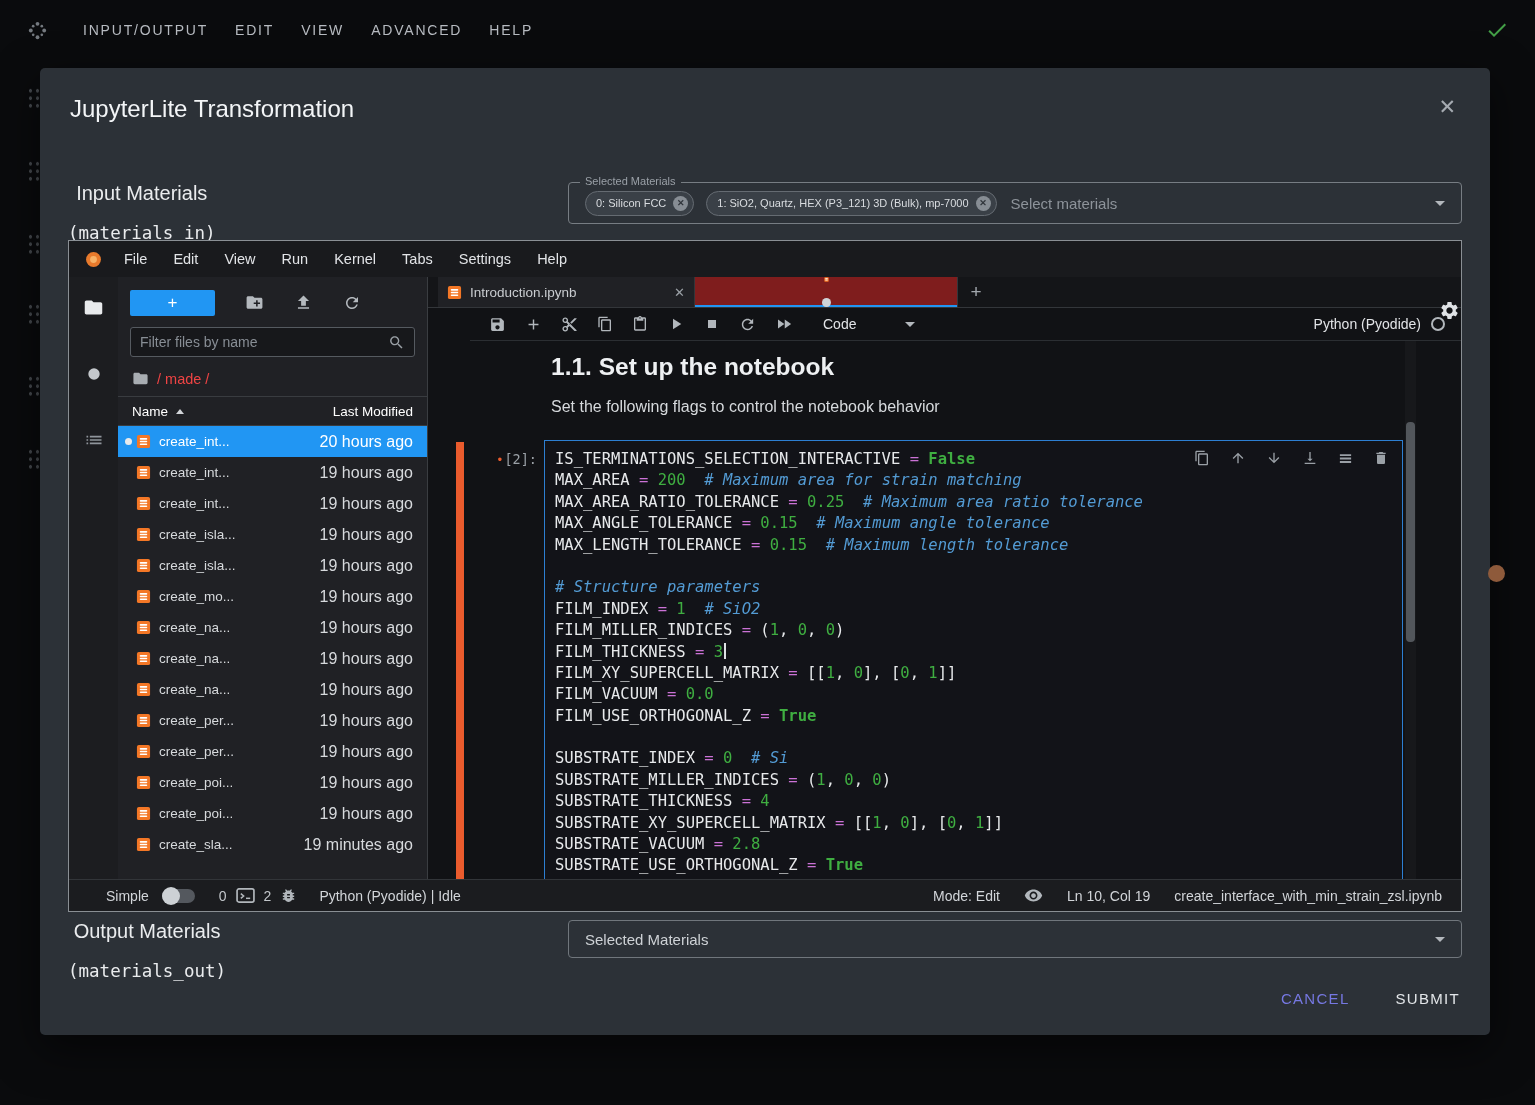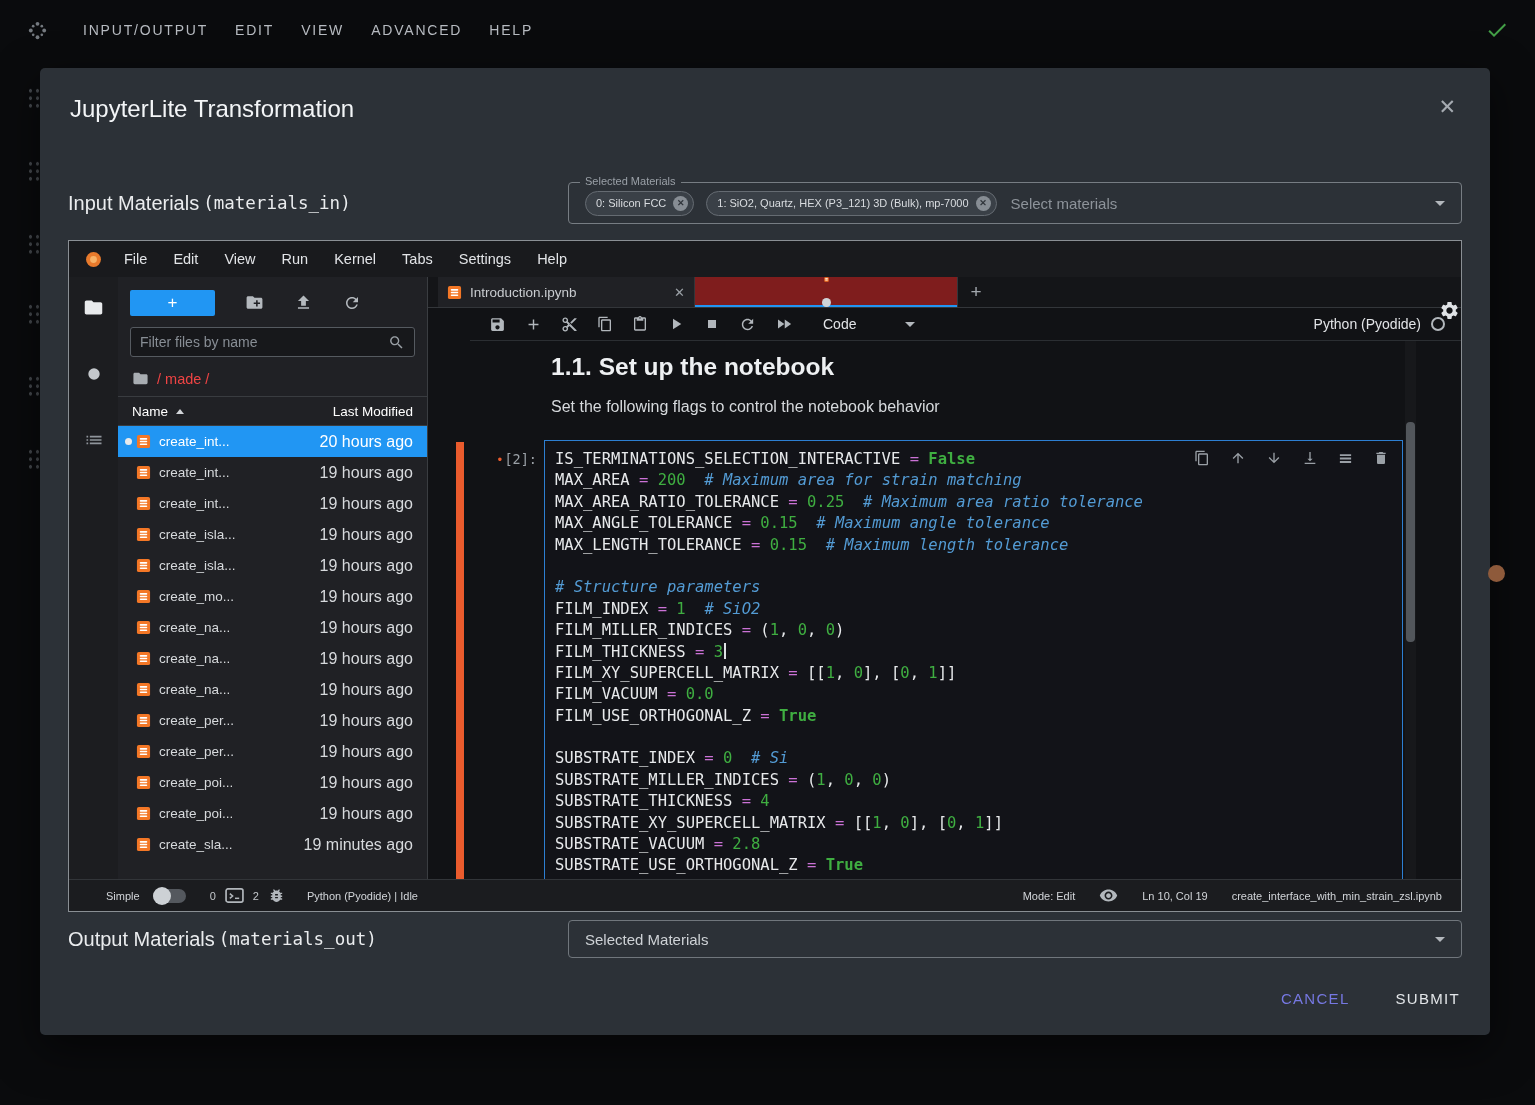--- a/index.html
+++ b/index.html
@@ -17,21 +17,21 @@
   .app-check { margin-left:auto; color:#43a047; }
 
   .drag-dots { position:absolute; left:27px; width:14px; height:22px; z-index:1;
     background:radial-gradient(circle,#45494e 1.6px,transparent 1.8px); background-size:7px 7.5px; }
 
   
   .modal { position:absolute; left:40px; top:68px; width:1450px; height:967px; background:#2c3137; border-radius:5px; z-index:5; box-shadow:0 14px 44px rgba(0,0,0,.55); }
   .modal-title { position:absolute; left:30px; top:27px; font-size:24px; font-weight:400; color:#f3f5f7; }
   .modal-close { position:absolute; right:34px; top:28px; font-size:21px; color:#a6abb1; line-height:1; }
 
-  .mat-label { position:absolute; left:0; top:0; height:100%; display:flex; align-items:center; gap:4px; font-size:20px; color:#eaecee; }
+  .mat-label { position:absolute; left:0; top:0; height:100%; display:flex; align-items:center; gap:18px; font-size:20px; color:#eaecee;flex-direction:column; }
   .mono { font-family:"DejaVu Sans Mono", monospace; font-size:17.5px; }
 
   .input-row { position:absolute; left:28px; top:114px; right:28px; height:42px; }
   .mat-field { position:absolute; left:500px; right:0; top:0; height:42px; border:1px solid #777d83; border-radius:4px; display:flex; align-items:center; padding:0 16px; gap:14px; }
   .float-label { position:absolute; left:11px; top:-8px; background:#2c3137; padding:0 5px; font-size:11px; color:#9aa0a7; }
   .chips { display:flex; gap:12px; }
   .chip { display:flex; align-items:center; gap:7px; height:25px; padding:0 5px 0 10px; border-radius:13px; background:#3a4047; border:1px solid #656b72; font-size:11px; color:#d9dce0; white-space:nowrap; }
   .chip-x { width:15px; height:15px; border-radius:50%; background:#878d94; color:#30353b; font-size:9px; display:flex; align-items:center; justify-content:center; font-weight:bold; flex:none; }
   .select-ph { font-size:15px; color:#8d939a; }
   .caret { margin-left:auto; width:0; height:0; border-left:5px solid transparent; border-right:5px solid transparent; border-top:5.5px solid #b3b8bd; flex:none; }
@@ -103,21 +103,21 @@
   .tok-k { color:#3fae41; font-weight:bold; }
   .tok-c { color:#539bd4; font-style:italic; }
   .tok-v, .tok-t { color:#e7e9eb; }
   .cursor { display:inline-block; width:1.5px; height:16px; background:#dfe2e5; margin-left:1px; vertical-align:-2px; }
   .cell-toolbar { position:absolute; top:9px; right:13px; display:flex; gap:20px; }
   .cell-tool { color:#9aa0a6; }
 
   .nb-scroll-track { position:absolute; top:64px; bottom:0; right:45px; width:11px; background:#17181b; }
   .nb-scroll-thumb { position:absolute; top:81px; left:1px; width:9px; height:220px; border-radius:4px; background:#52565b; }
 
-  .jp-statusbar { position:absolute; left:0; right:0; bottom:0; height:32px; background:#1b1c1f; border-top:1px solid #323539; display:flex; align-items:center; padding:0 19px 0 37px; font-size:11px; color:#d2d5d9; }
+  .jp-statusbar { position:absolute; left:0; right:0; bottom:0; height:32px; background:#1b1c1f; border-top:1px solid #323539; display:flex; align-items:center; padding:0 19px 0 37px; font-size:14px; color:#d2d5d9; }
   .sb-toggle { margin-left:13px; width:33px; height:14px; border-radius:7px; background:#54585e; position:relative; flex:none; }
   .sb-knob { position:absolute; left:0; top:-2px; width:18px; height:18px; border-radius:50%; background:#cdd1d5; }
   .sb-counts { display:flex; align-items:center; gap:9px; margin-left:24px; color:#c3c7cb; }
   .sb-kstatus { margin-left:22px; }
   .sb-right { margin-left:auto; display:flex; align-items:center; gap:24px; }
   .sb-icon { color:#b2b7bc; }
 
   .gear { position:absolute; left:1399px; top:232px; color:#dfe2e5; z-index:6; }
 
   .output-row { position:absolute; left:28px; right:28px; top:852px; height:38px; }

